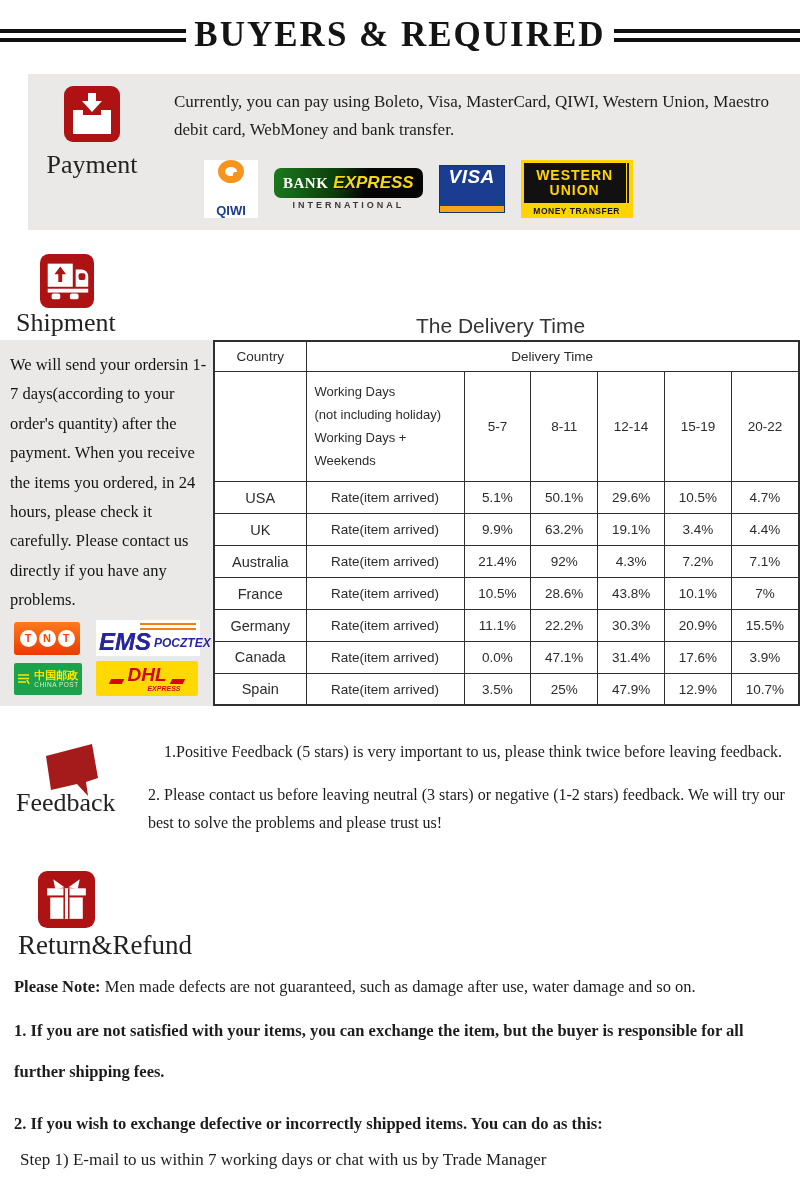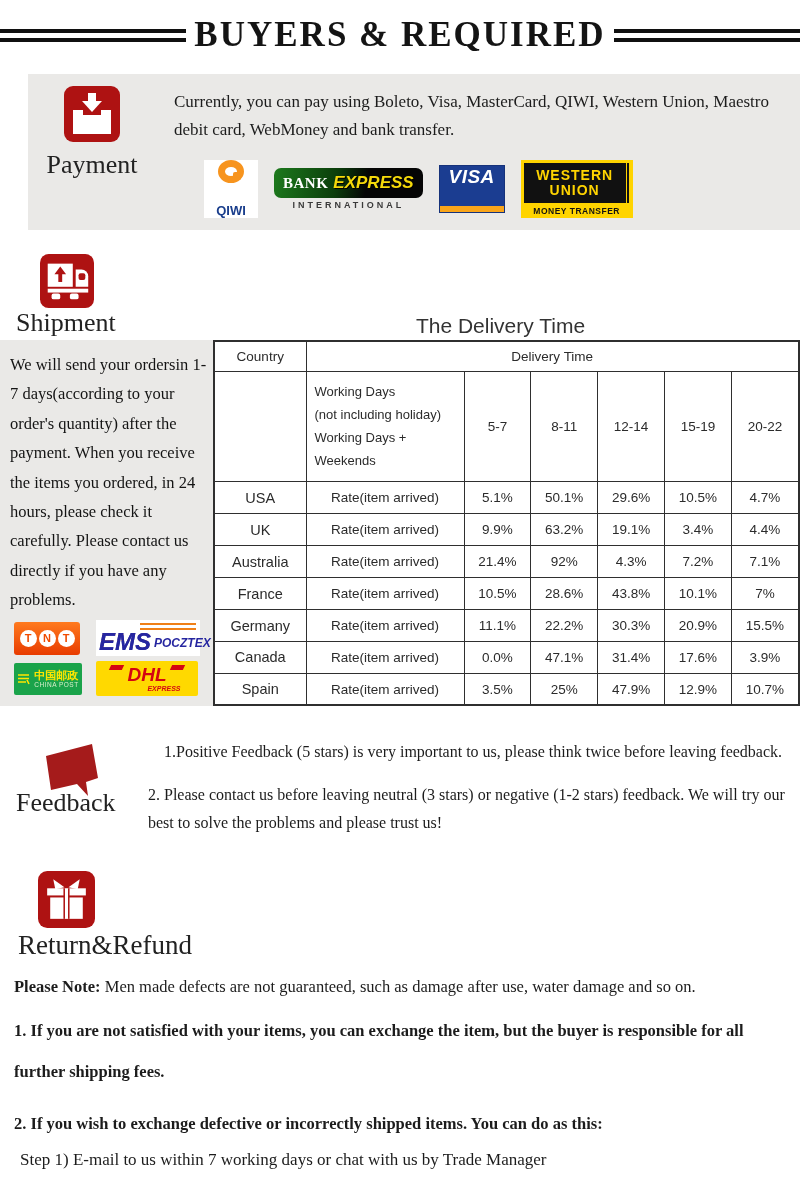--- a/index.html
+++ b/index.html
@@ -53,21 +53,21 @@
   .tnt-circle { width: 17px; height: 17px; background: #fff; border-radius: 50%; display: flex; align-items: center; justify-content: center; color: #f04b00; font-family: "Liberation Sans", sans-serif; font-weight: 900; font-size: 11px; font-style: normal; }
   .ems-box { background: #fff; height: 36px; display: flex; align-items: flex-end; gap: 3px; padding: 2px 3px; }
   .ems-text { color: #2626a0; font-family: "Liberation Sans", sans-serif; font-weight: 900; font-style: italic; font-size: 24px; line-height: 1; background: repeating-linear-gradient(#2626a0 0 4px, #f08018 4px 5px, #2626a0 5px 6px); -webkit-background-clip: text; background-clip: text; }
   .ems-stripes { position: absolute; top: 3px; right: 4px; width: 56px; height: 9px; background: repeating-linear-gradient(to bottom, #f08018 0 2px, transparent 2px 5px); }
   .pocztex { color: #2626a0; font-family: "Liberation Sans", sans-serif; font-weight: 800; font-style: italic; font-size: 12px; padding-bottom: 4px; }
   .cp-box { width: 68px; height: 32px; background: #1aa34a; border-radius: 2px; display: flex; align-items: center; justify-content: center; gap: 4px; }
   .cp-text { display: flex; flex-direction: column; line-height: 1.1; }
   .cp-cn { color: #ffe600; font-weight: bold; font-size: 11px; }
   .cp-en { color: #d8eec9; font-family: "Liberation Sans", sans-serif; font-size: 6.5px; letter-spacing: 0.5px; }
   .dhl-box { width: 102px; height: 35px; background: #ffd900; border-radius: 2px; display: flex; flex-direction: column; align-items: center; justify-content: center; }
-  .dhl-line { display: flex; align-items: flex-start; gap: 4px; }
+  .dhl-line { display: flex; align-items: flex-end; gap: 4px; }
   .dhl-dash { width: 13px; height: 5px; background: #d40511; transform: skewX(-25deg); }
   .dhl-text { color: #d40511; font-family: "Liberation Sans", sans-serif; font-weight: 900; font-style: italic; font-size: 19px; line-height: 1; }
   .dhl-sub { color: #d40511; font-family: "Liberation Sans", sans-serif; font-weight: 700; font-style: italic; font-size: 7px; margin: 1px 0 0 34px; }
   
   .delivery-table { flex: 1; border-collapse: collapse; table-layout: fixed; font-family: "Liberation Sans", sans-serif; font-size: 13.5px; color: #2b2b2b; text-align: center; border: 2px solid #2f2f2f; }
   .delivery-table td { border: 1px solid #2f2f2f; }
   .tr-h1 { height: 28px; }
   .tr-h2 { height: 78px; }
   .tr-body { height: 29px; }
   .wd-cell { text-align: left; padding: 4px 4px 4px 8px; line-height: 1.75; font-size: 13px; }

